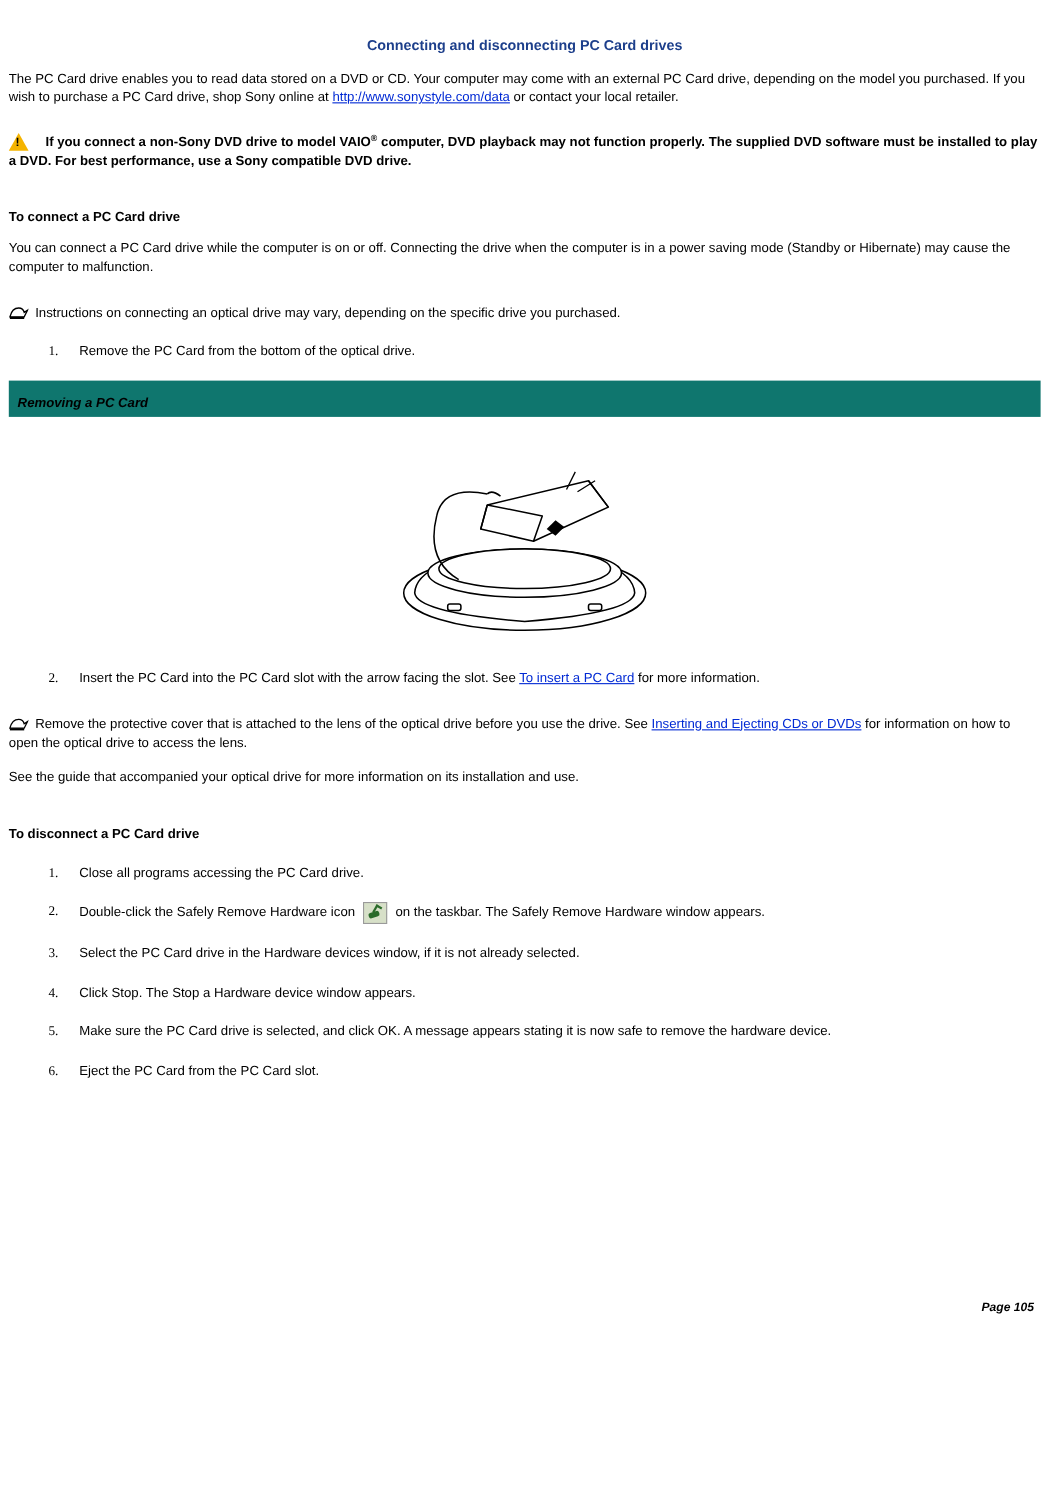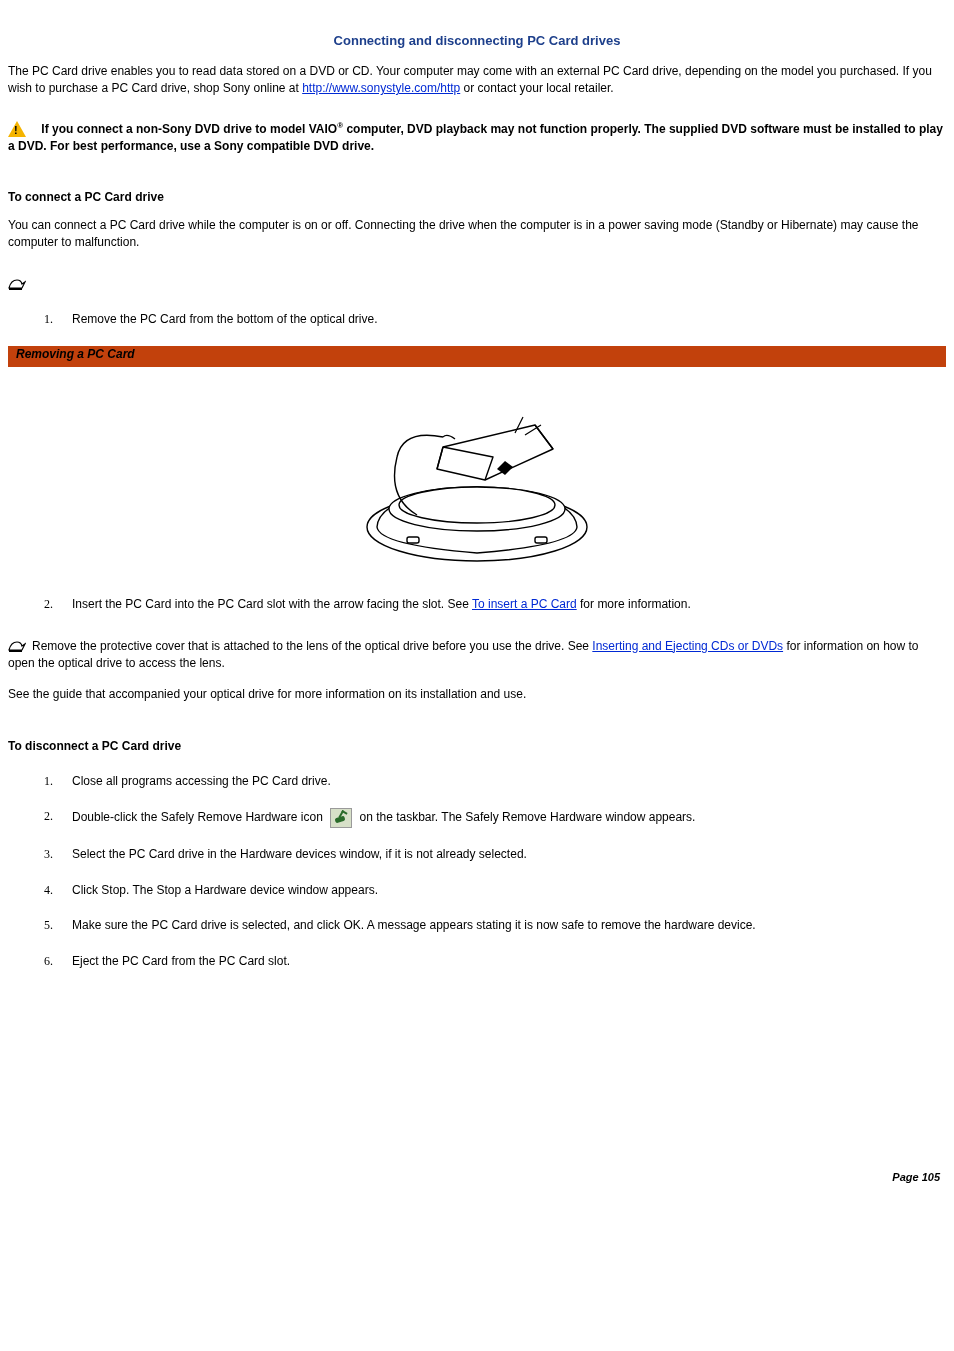--- a/index.html
+++ b/index.html
@@ -34,23 +34,23 @@
   }
   .note-icon svg{display:block;}
   .note-block { margin:24px 0 14px 0; }
   ol.steps { list-style:none; margin:18px 0 0 0; padding:0 0 0 64px; }
   ol.steps > li { position:relative; margin:0 0 18px 0; padding:0; }
   ol.steps > li .num {
     position:absolute; left:-28px; top:0; font-family:"Times New Roman", serif;
     font-size:12px;
   }
   .caption-bar {
-    background:#c2410c;
+    background:#0f766e;
     font-weight:bold; font-style:italic;
-    padding:0 6px 3px 8px; margin:14px 0 0 0;
+    padding:12px 6px 3px 8px; margin:14px 0 0 0;
     color:#000;
   }
   .figure {
     margin:10px 0 18px 0; text-align:center;
   }
   .taskbar-icon {
     display:inline-block;width:20px;height:18px;vertical-align:middle;margin:0 4px;
     background:#d7e0c8;border:1px solid #9a9a9a;position:relative;
   }
   .taskbar-icon::before{content:"";position:absolute;left:4px;top:8px;width:10px;height:5px;background:#2a6b2a;border-radius:2px;transform:rotate(-18deg);}
@@ -59,39 +59,39 @@
     text-align:right;font-weight:bold;font-size:11px;margin-top:200px;margin-right:6px;font-style:italic;
   }
   b { font-weight:normal; }
 </style>
 </head>
 <body>
 
 <h2 class="page-title">Connecting and disconnecting PC Card drives</h2>
 
 <p>
-  <span>The PC Card drive enables you to read data stored on a DVD or CD. Your computer may come with an external PC Card drive, depending on the model you purchased. If you wish to purchase a PC Card drive, shop Sony online at </span><a class="link" href="#">http://www.sonystyle.com/http</a><span> or contact your local retailer.</span>
+  <span>The PC Card drive enables you to read data stored on a DVD or CD. Your computer may come with an external PC Card drive, depending on the model you purchased. If you wish to purchase a PC Card drive, shop Sony online at </span><a class="link" href="#">http://www.sonystyle.com/data</a><span> or contact your local retailer.</span>
 </p>
 
 <p class="warning-block">
   <span class="warn-icon"></span>
   <span>If you connect a non-Sony DVD drive to model VAIO</span><span class="reg">®</span><span> computer, DVD playback may not function properly. The supplied DVD software must be installed to play a DVD. For best performance, use a Sony compatible DVD drive.</span>
 </p>
 
 <h3 class="section">To connect a PC Card drive</h3>
 
 <p>You can connect a PC Card drive while the computer is on or off. Connecting the drive when the computer is in a power saving mode (Standby or Hibernate) may cause the computer to malfunction.</p>
 
 <p class="note-block">
   <span class="note-icon">
     <svg viewBox="0 0 18 14" width="18" height="14">
         <path d="M1 11 Q3 3 9 3 Q13 3 14 7 L17 5 L14 11 Z" fill="none" stroke="#000" stroke-width="1.2"></path>
         <rect x="1" y="11" width="13" height="2" fill="#000"></rect>
       </svg>
-  </span>
+  </span><span>Instructions on connecting an optical drive may vary, depending on the specific drive you purchased.</span>
 </p>
 
 <ol class="steps">
   <li>
     <span class="num">1.</span>
     <span>Remove the PC Card from the bottom of the optical drive.</span>
   </li>
 </ol>
 
 <div class="caption-bar">Removing a PC Card</div>

